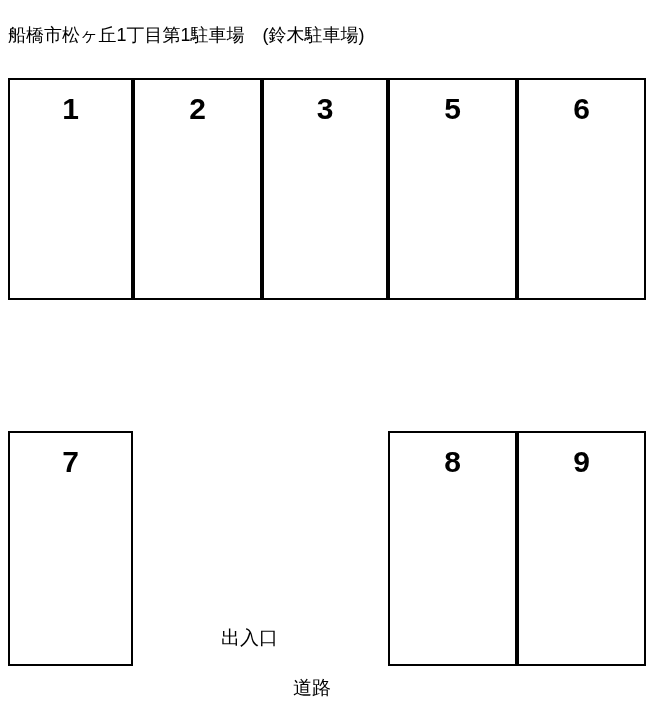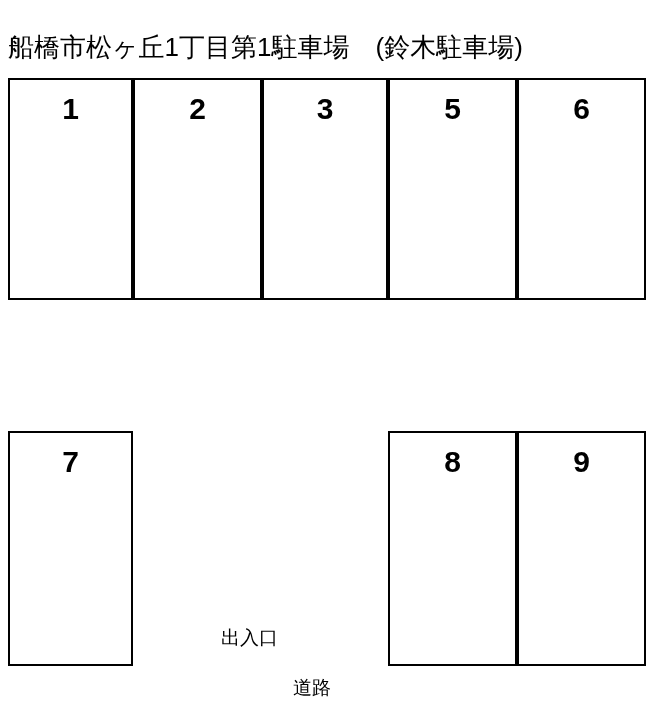--- a/index.html
+++ b/index.html
@@ -19,26 +19,25 @@
     position: absolute;
     left: 0;
     top: 0;
     width: 654px;
     height: 713px;
   }
   .title {
     position: absolute;
     left: 8px;
     top: 20px;
-    font-size: 26px;
+    font-size: 18px;
     font-weight: 400;
     letter-spacing: 0px;
     white-space: nowrap;
     line-height: 30px;
-    margin-top: 12px;
   }
   .stall {
     position: absolute;
     box-sizing: border-box;
     border: 2px solid #000000;
     background: #ffffff;
   }
   .stall-label {
     position: absolute;
     width: 100%;

